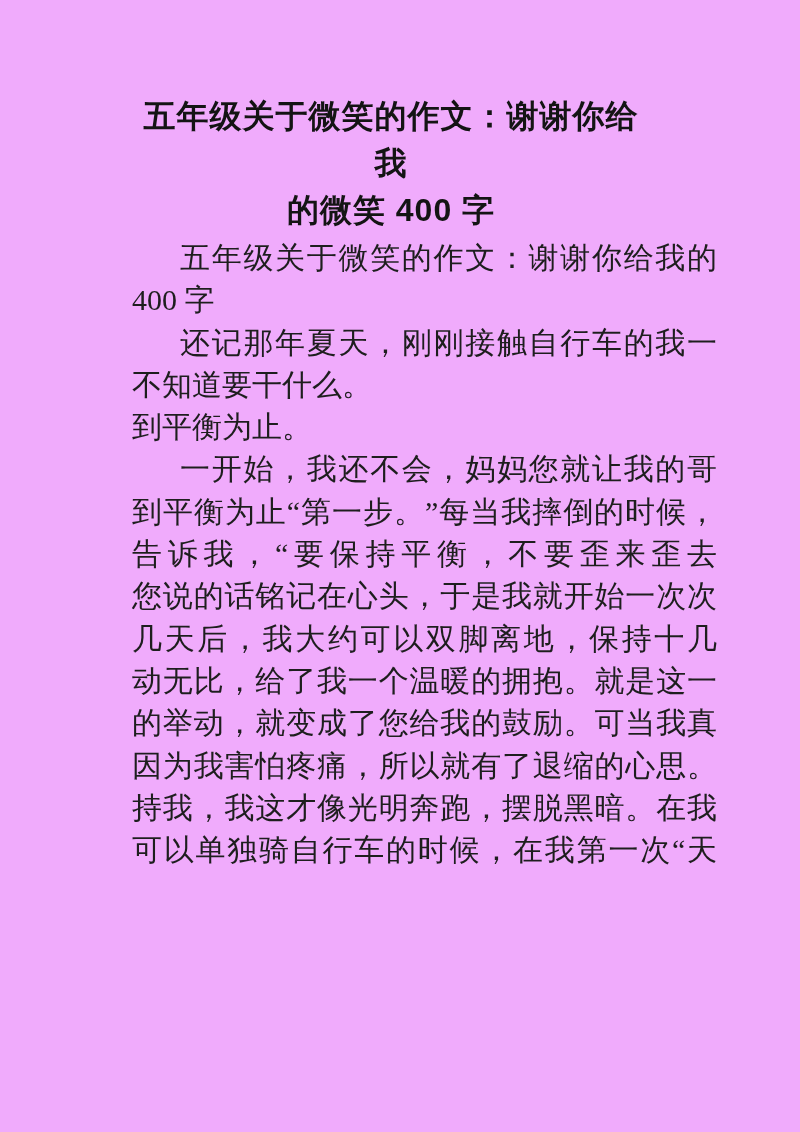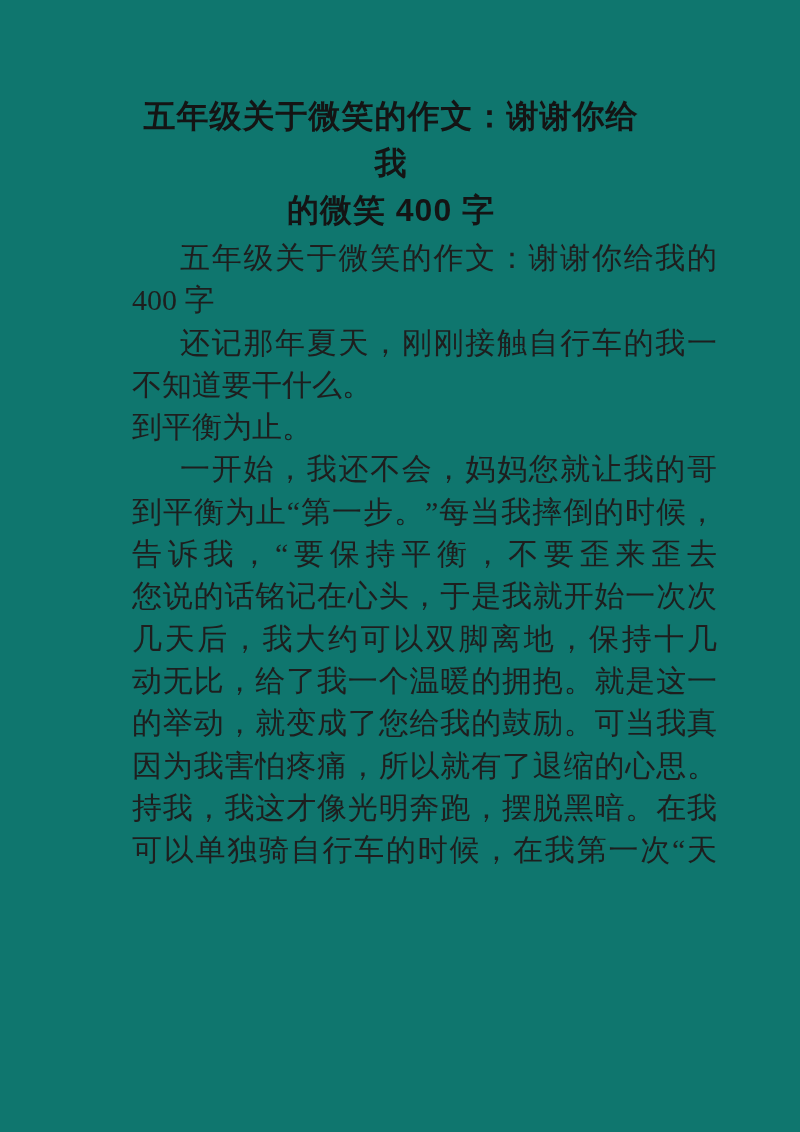--- a/index.html
+++ b/index.html
@@ -4,21 +4,21 @@
 <style>
   html, body {
     margin: 0;
     padding: 0;
     background: #ffffff;
   }
   .page {
     position: relative;
     width: 800px;
     height: 1132px;
-    background: #0f766e;
+    background: #f0abfc;
     overflow: hidden;
   }
   .doc-title {
     position: absolute;
     left: 132px;
     right: 150px;
     top: 93px;
     margin: 0;
     text-align: center;
     font-family: "Liberation Sans", "DejaVu Sans", sans-serif;

